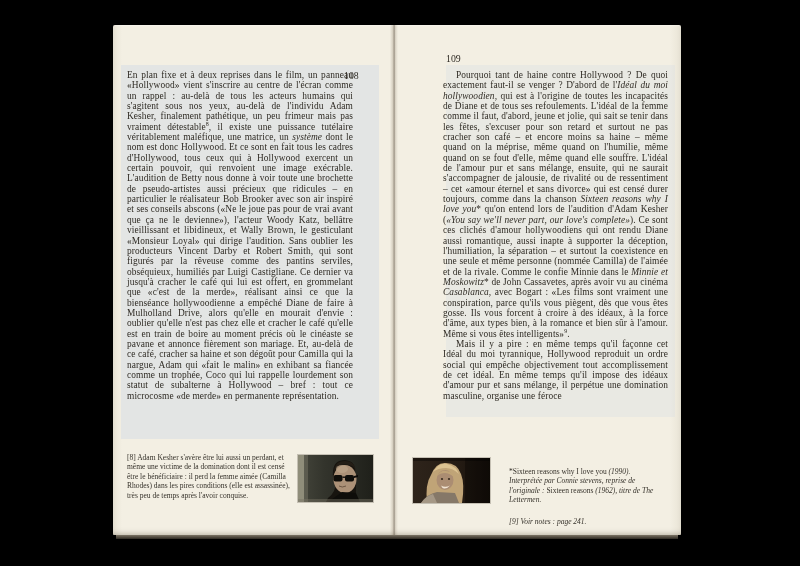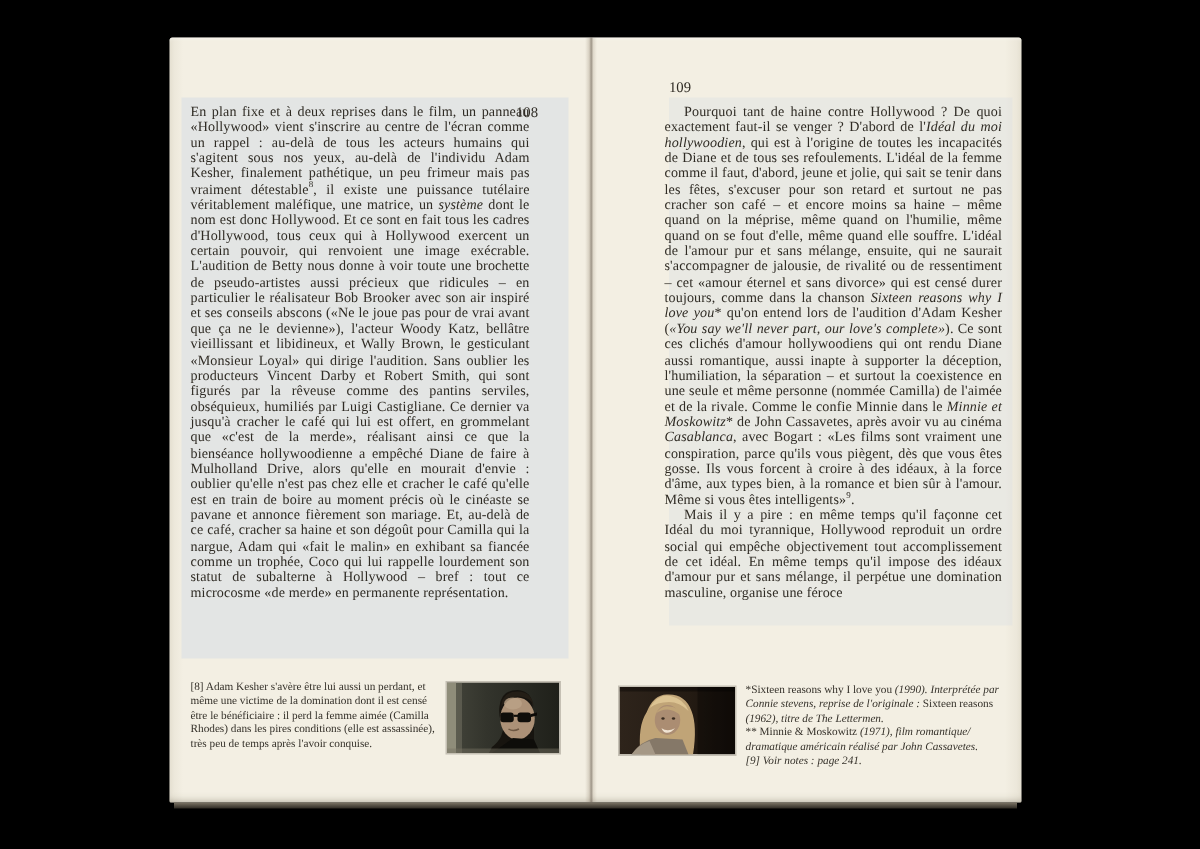--- a/index.html
+++ b/index.html
@@ -40,21 +40,21 @@
   .body-left{left:14px;top:45px;width:226px;}
   .body-right{left:49px;top:45px;width:225px;}
   .para{margin:0;text-indent:13px;}
   .body sup{font-size:6px;line-height:0;}
   .pagenum{position:absolute;font-size:9.8px;color:#2f2b24;}
   .pn-left{left:231px;top:45px;}
   .pn-right{left:28px;top:28px;margin-left:24px;}
   .footnote{font-size:7.5px;line-height:9.4px;color:#35312a;position:absolute;text-align:left;}
   .fn-left{left:14px;top:428px;width:170px;}
   .fn-right{left:103px;top:430px;width:173px;font-style:normal;}
-  .fn-right .fn-item{margin:0;}
+  .fn-right .fn-item{margin:12px;}
   .photo{position:absolute;box-shadow:0 0 0 1px rgba(60,50,38,.25);}
   .photo-left{left:185px;top:430px;width:75px;height:47px;}
   .photo-right{left:19px;top:433px;width:77px;height:45px;}
   .photo svg{display:block;width:100%;height:100%;}
 </style>
 </head>
 <body>
 
 <div class="spread">
 
@@ -92,21 +92,20 @@
 
   <div class="page page-right">
     <div class="hl hl-right"></div>
     <div class="pagenum pn-right">109</div>
     <div class="body body-right">
       <p class="para">Pourquoi tant de haine contre Hollywood ? De quoi exactement faut-il se venger ? D'abord de l'<i>Idéal du moi hollywoodien</i>, qui est à l'origine de toutes les incapacités de Diane et de tous ses refoulements. L'idéal de la femme comme il faut, d'abord, jeune et jolie, qui sait se tenir dans les fêtes, s'excuser pour son retard et surtout ne pas cracher son café – et encore moins sa haine – même quand on la méprise, même quand on l'humilie, même quand on se fout d'elle, même quand elle souffre. L'idéal de l'amour pur et sans mélange, ensuite, qui ne saurait s'accompagner de jalousie, de rivalité ou de ressentiment – cet «amour éternel et sans divorce» qui est censé durer toujours, comme dans la chanson <i>Sixteen reasons why I love you</i>* qu'on entend lors de l'audition d'Adam Kesher (<i>«You say we'll never part, our love's complete»</i>). Ce sont ces clichés d'amour hollywoodiens qui ont rendu Diane aussi romantique, aussi inapte à supporter la déception, l'humiliation, la séparation – et surtout la coexistence en une seule et même personne (nommée Camilla) de l'aimée et de la rivale. Comme le confie Minnie dans le <i>Minnie et Moskowitz</i>* de John Cassavetes, après avoir vu au cinéma <i>Casablanca</i>, avec Bogart : «Les films sont vraiment une conspiration, parce qu'ils vous piègent, dès que vous êtes gosse. Ils vous forcent à croire à des idéaux, à la force d'âme, aux types bien, à la romance et bien sûr à l'amour. Même si vous êtes intelligents»<sup>9</sup>.</p>
       <p class="para">Mais il y a pire : en même temps qu'il façonne cet Idéal du moi tyrannique, Hollywood reproduit un ordre social qui empêche objectivement tout accomplissement de cet idéal. En même temps qu'il impose des idéaux d'amour pur et sans mélange, il perpétue une domination masculine, organise une féroce</p>
     </div>
     <div class="footnote fn-right">
       <div class="fn-item">*Sixteen reasons why I love you <i>(1990). Interprétée par Connie stevens, reprise de l'originale :</i> Sixteen reasons <i>(1962), titre de The Lettermen.</i></div>
-      <div class="fn-item">** Minnie &amp; Moskowitz <i>(1971), film romantique/ dramatique américain réalisé par John Cassavetes.</i></div>
       <div class="fn-item"><i>[9] Voir notes : page 241.</i></div>
     </div>
     <div class="photo photo-right">
       <svg viewBox="0 0 77 45" preserveAspectRatio="none">
         <defs>
           <linearGradient id="wbg" x1="0" y1="0" x2="1" y2="0">
             <stop offset="0" stop-color="#2e241b"></stop>
             <stop offset="0.6" stop-color="#241b13"></stop>
             <stop offset="1" stop-color="#150f0a"></stop>
           </linearGradient>

